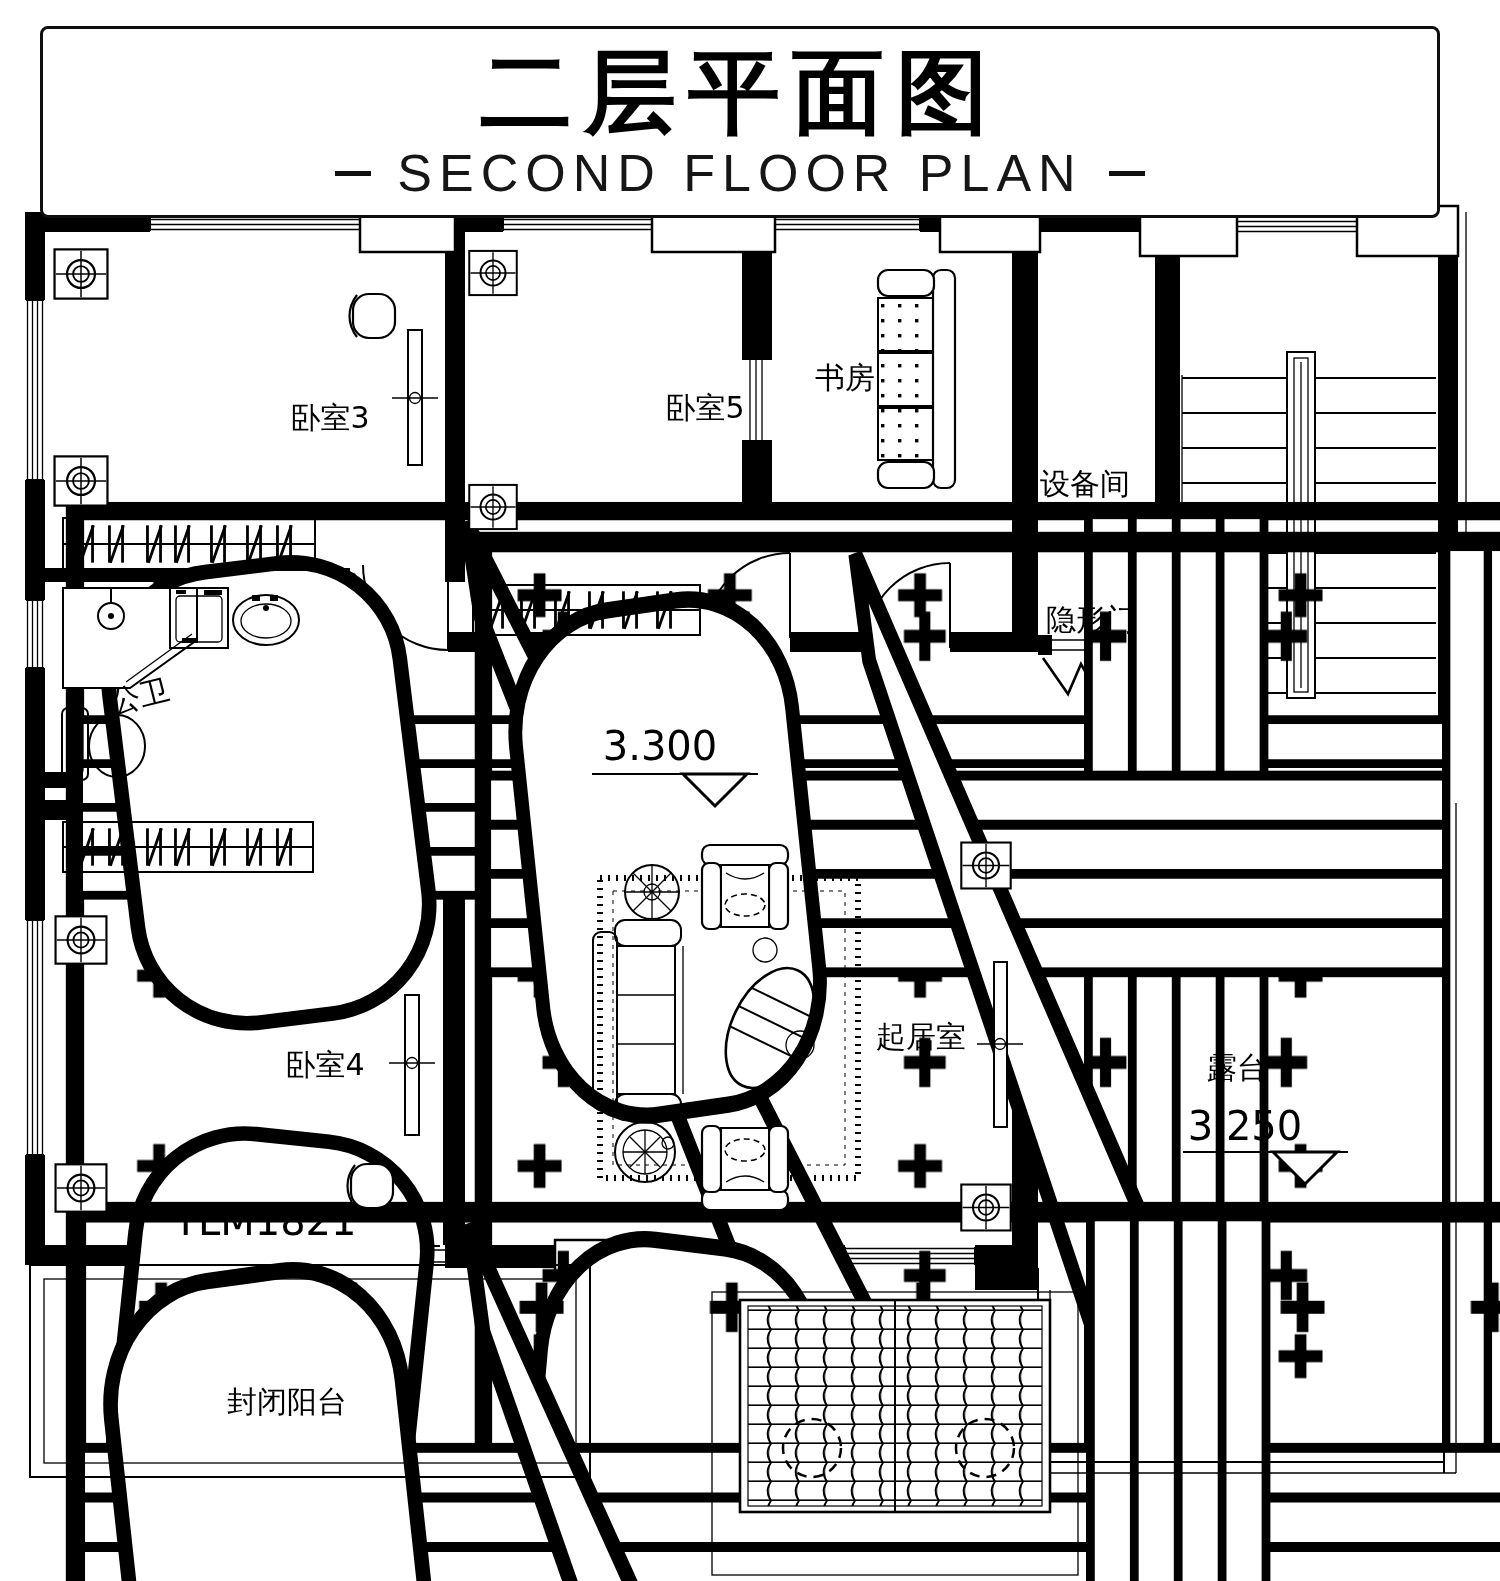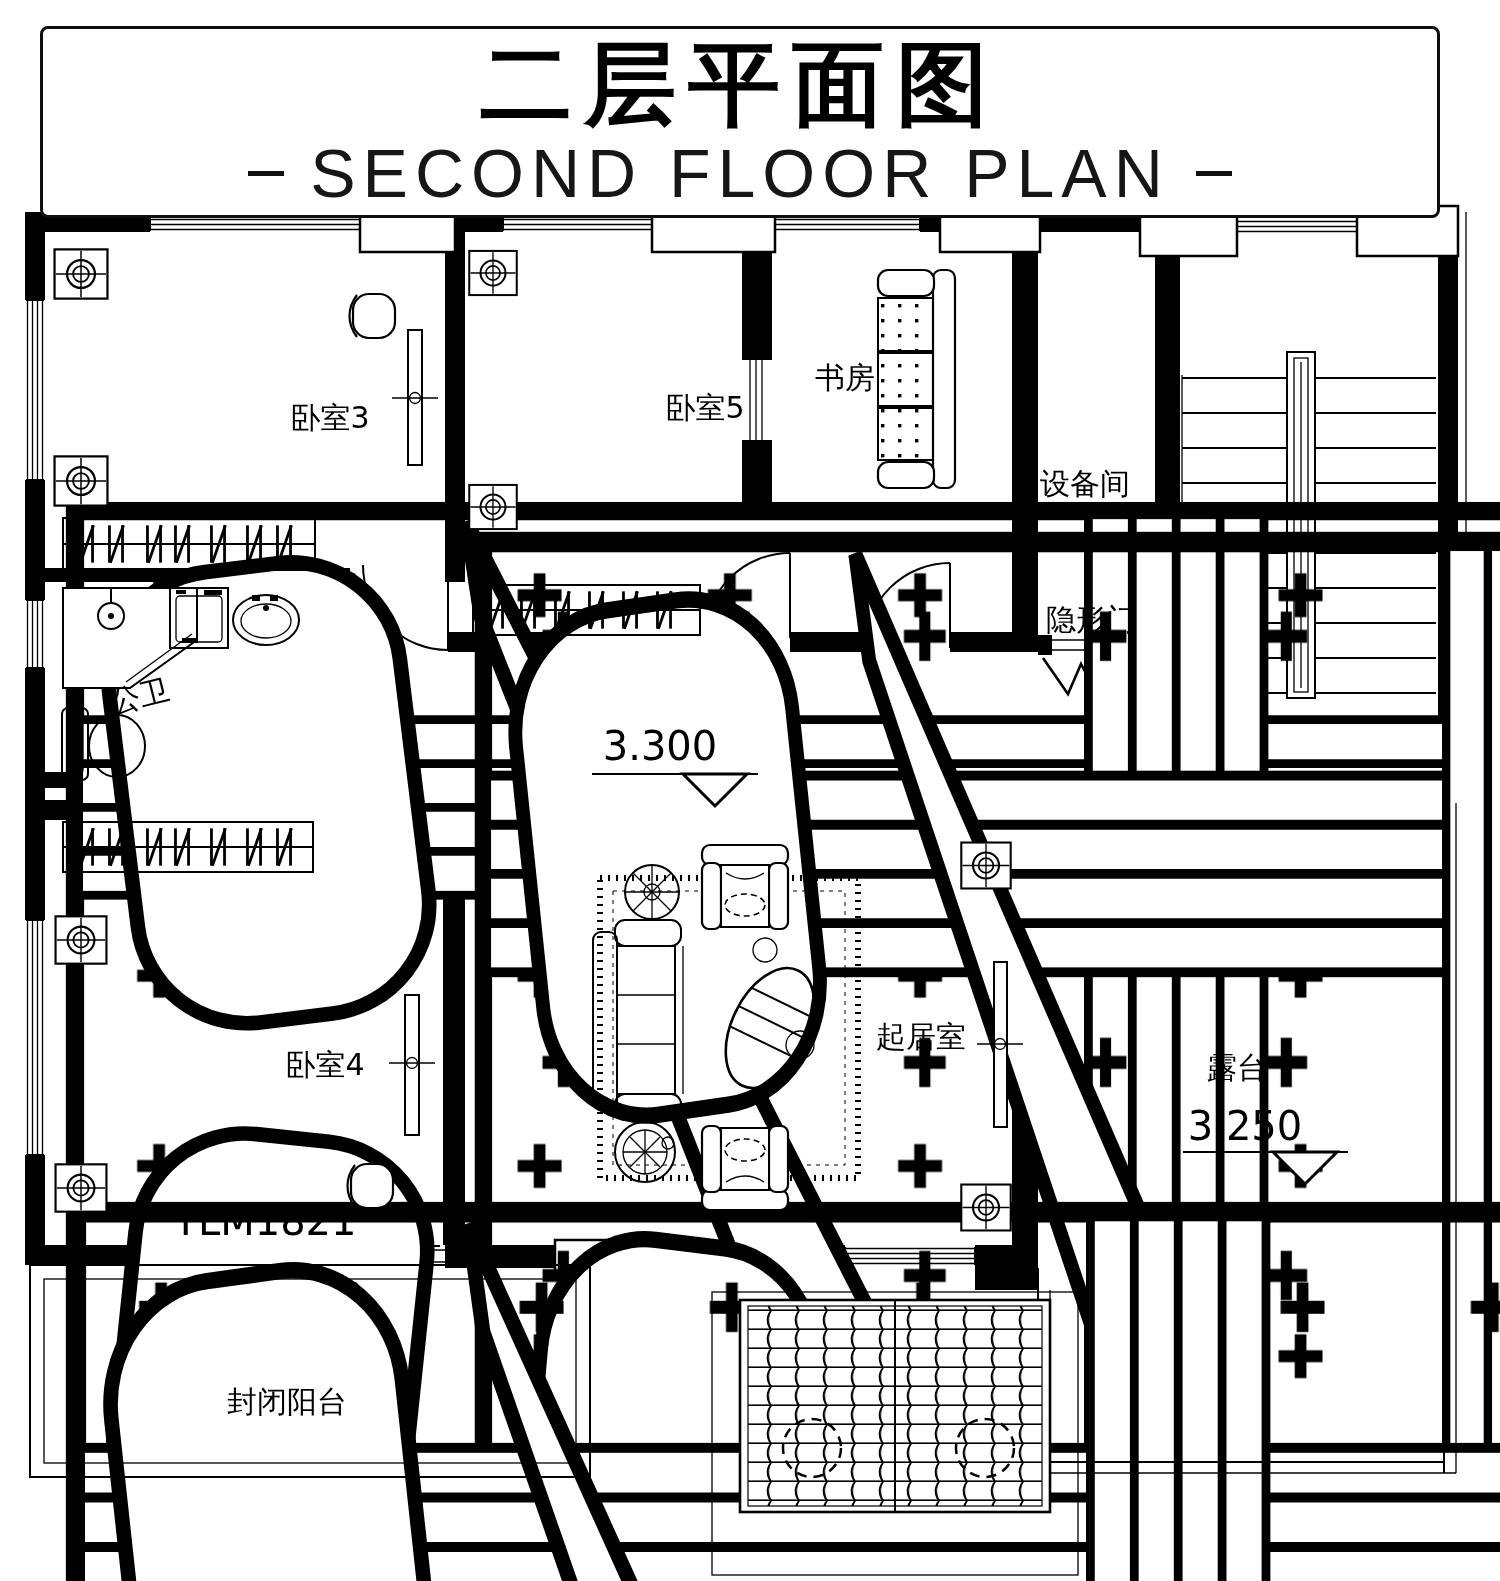--- a/index.html
+++ b/index.html
@@ -5,21 +5,21 @@
   html,body{margin:0;padding:0;background:#fff;}
   body{width:1500px;height:1581px;position:relative;font-family:"DejaVu Sans",sans-serif;color:#000;}
   .title-box{
     position:absolute;left:40px;top:26px;width:1400px;height:192px;
     border:3.5px solid #0e0e0e;border-radius:8px;background:#fff;
     display:flex;flex-direction:column;align-items:center;justify-content:center;
     box-sizing:border-box;z-index:2;
   }
   .title-zh{font-size:92px;font-weight:bold;letter-spacing:12px;line-height:1.0;margin-top:2px;}
   .title-en-row{display:flex;align-items:center;gap:26px;margin-top:8px;}
-  .title-en{font-family:"Liberation Sans",sans-serif;font-size:68px;letter-spacing:7px;color:#161616;line-height:1;}
+  .title-en{font-family:"Liberation Sans",sans-serif;font-size:52px;letter-spacing:7px;color:#161616;line-height:1;}
   .dash{width:36px;height:5px;background:#111;}
   svg{position:absolute;left:0;top:0;z-index:1;}
   .w{fill:#000;stroke:none;}
   .pier{fill:#fff;stroke:#000;stroke-width:2.5;}
   .t1{stroke:#000;fill:none;stroke-width:1.3;}
   .t2{stroke:#000;fill:none;stroke-width:2;}
   .t3{stroke:#000;fill:none;stroke-width:2.6;}
   .fw{fill:#fff;stroke:#000;stroke-width:2;}
   .lbl{font-family:"DejaVu Sans",sans-serif;font-size:30px;fill:#000;text-anchor:middle;}
   .num{font-family:"DejaVu Sans",sans-serif;font-size:40px;fill:#000;text-anchor:middle;}

